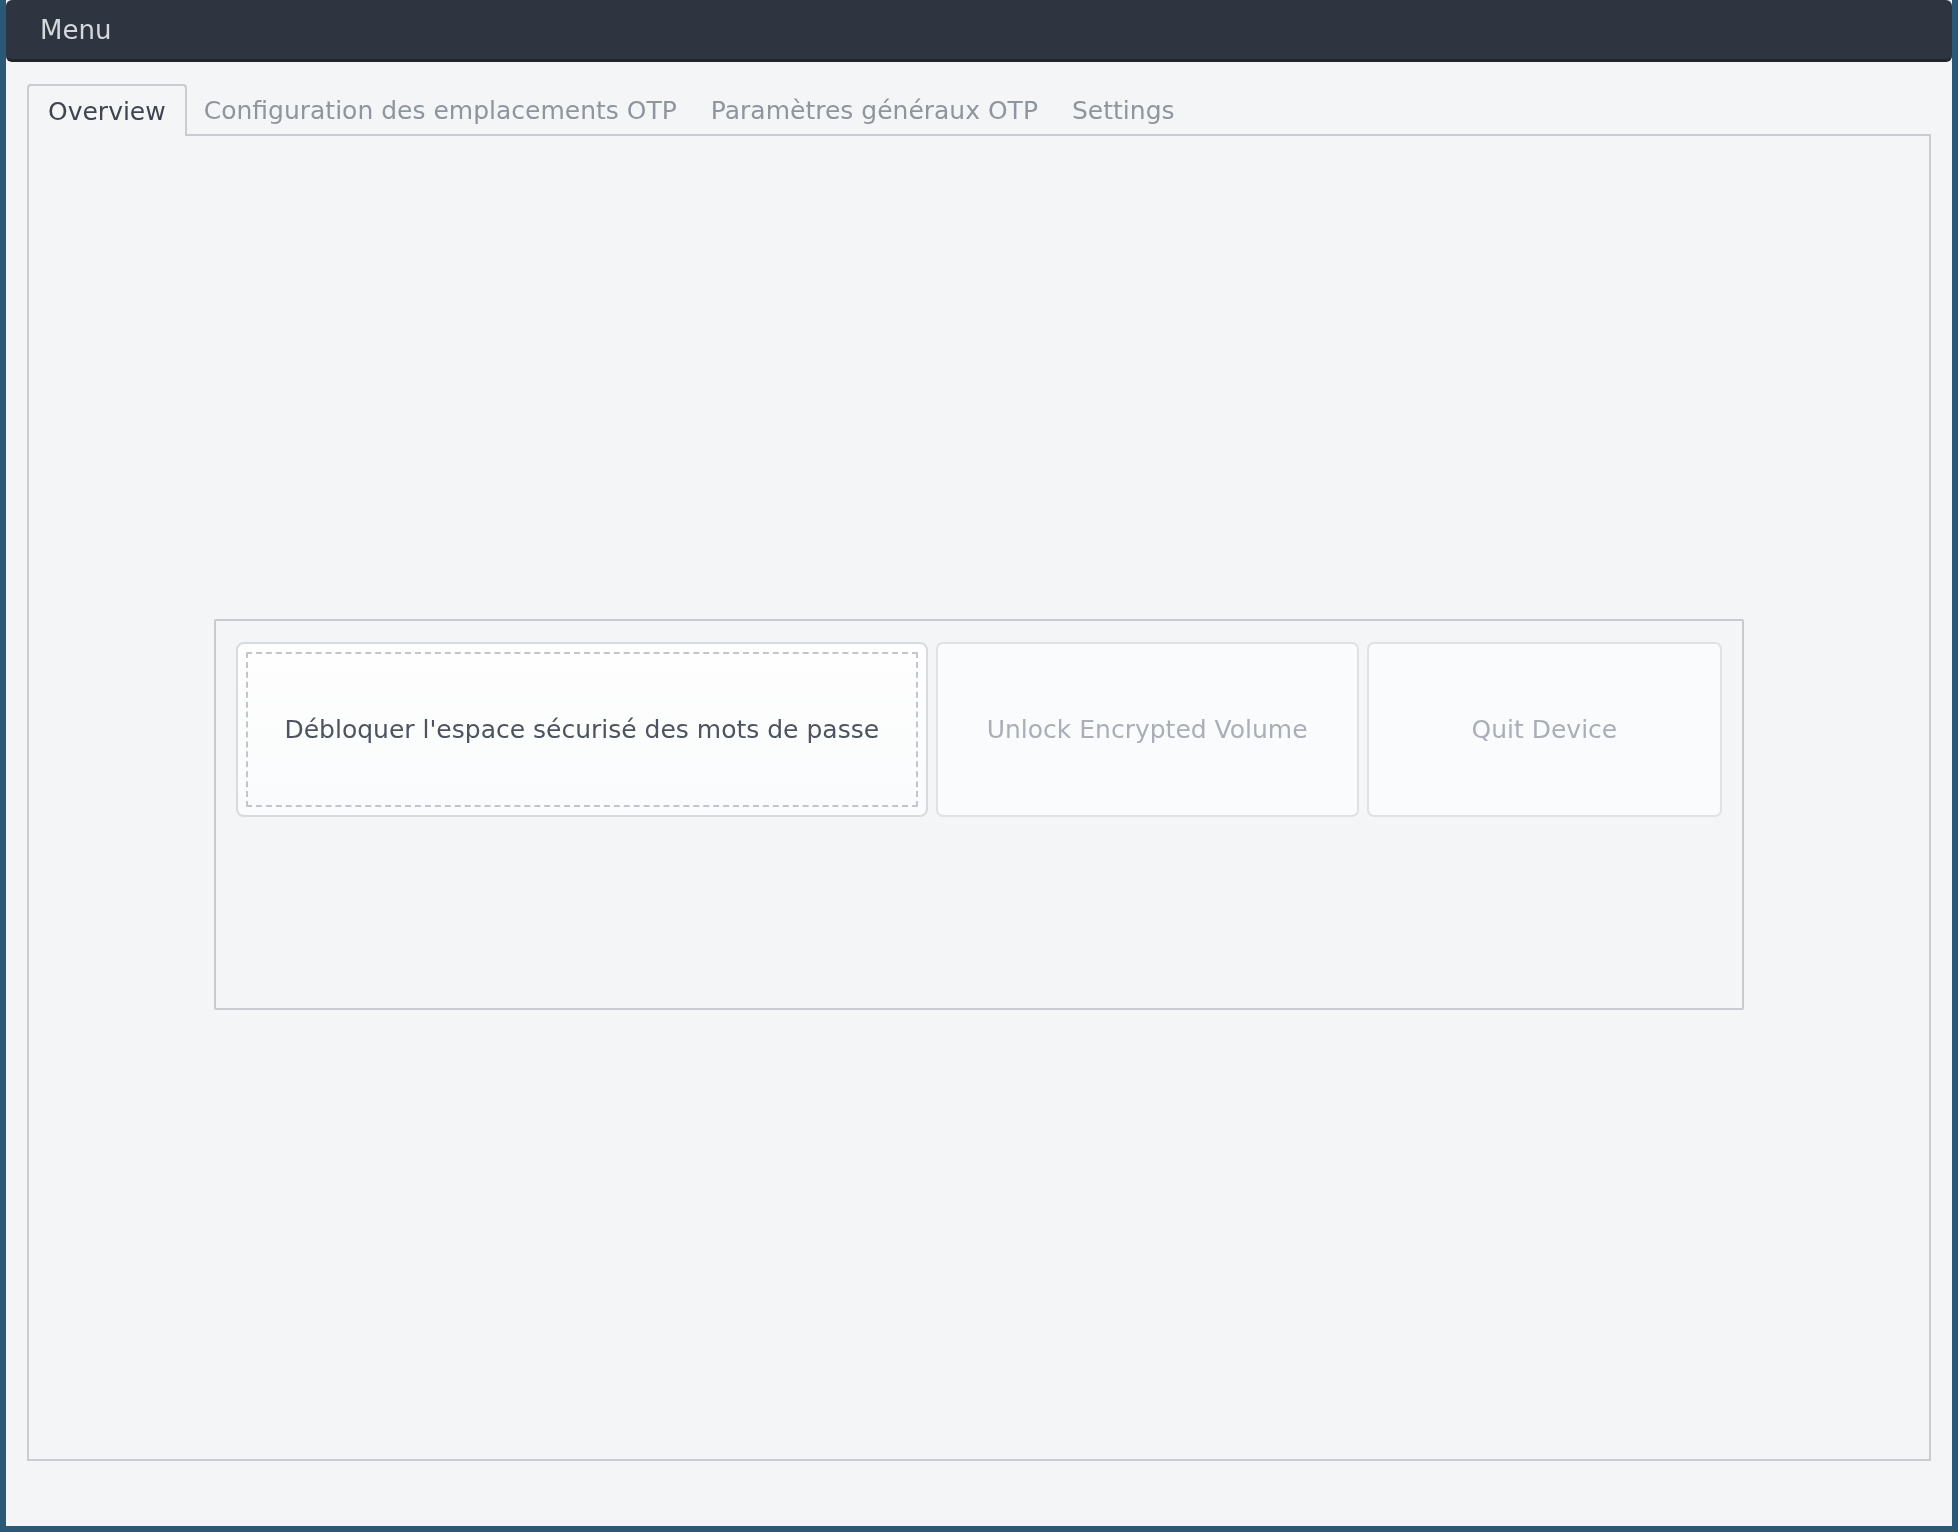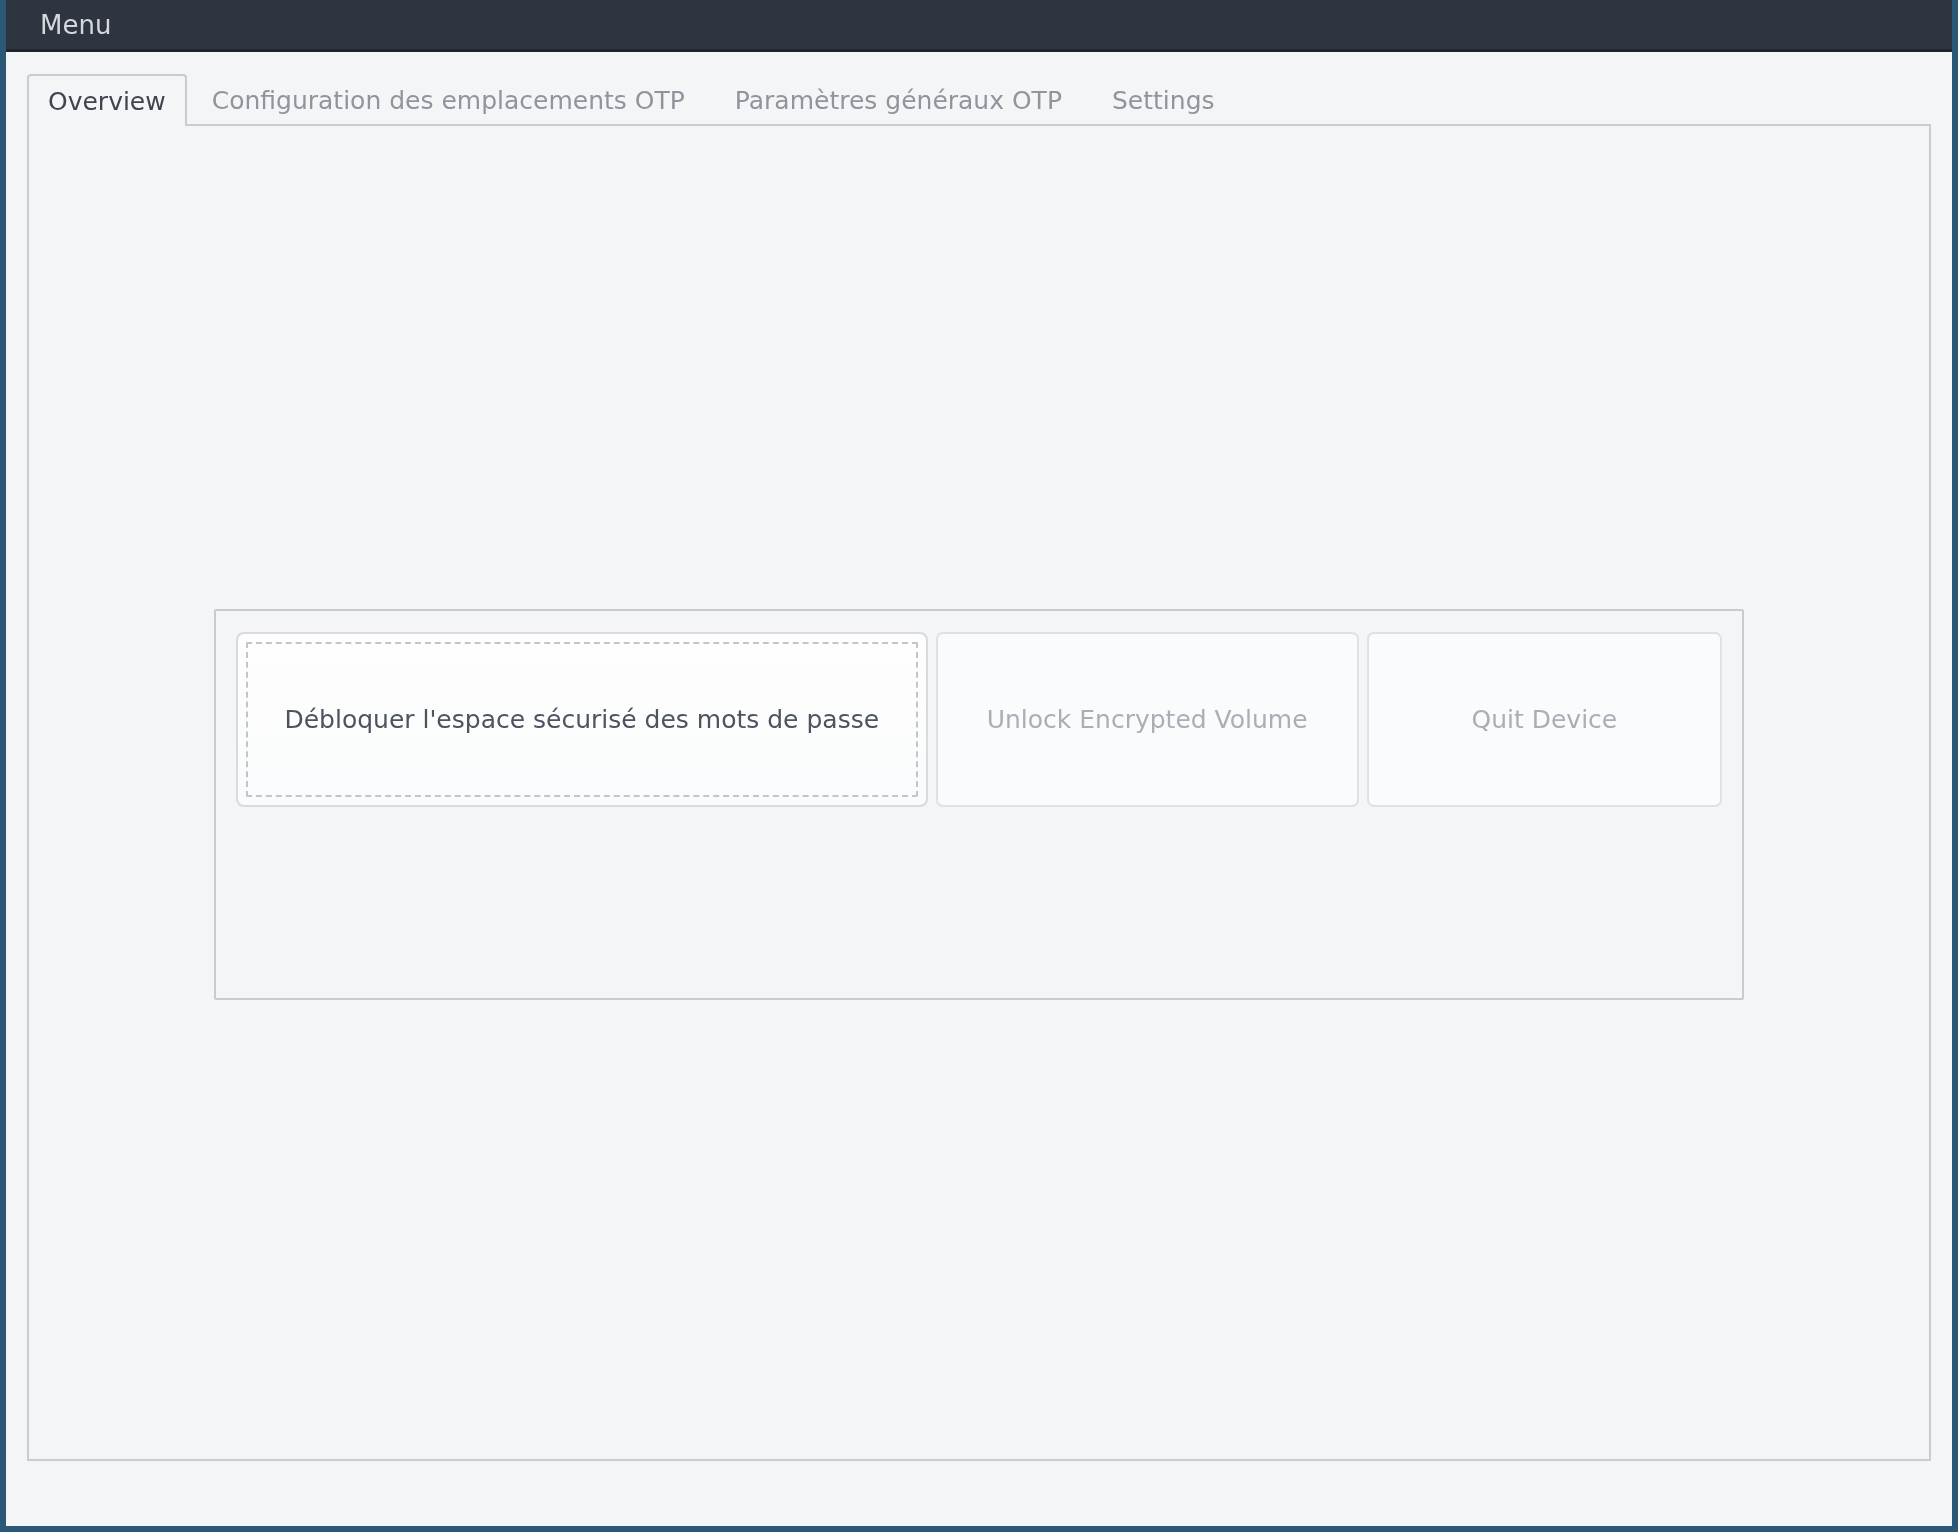--- a/index.html
+++ b/index.html
@@ -10,25 +10,26 @@
   }
   .window {
     width: 1958px; height: 1532px;
     border-left: 6px solid #2c5878;
     border-right: 6px solid #2c5878;
     border-bottom: 6px solid #2c5878;
     background: #f4f5f7;
     display: flex; flex-direction: column;
   }
   .menubar {
-    height: 52px; flex: none;
+    height: 62px; flex: none;
     background: #2f3540;
     border-bottom: 3px solid #20242b;
     display: flex; align-items: center;
     padding: 0 24px;
+    border-radius: 6px;
   }
   .menu-item {
     color: #d5d8dc;
     font-size: 26px;
     line-height: 1;
     padding: 6px 10px;
     cursor: default;
   }
   .content {
     flex: 1;
@@ -42,21 +43,21 @@
     height: 52px;
     flex: none;
     position: relative;
     z-index: 2;
     align-items: stretch;
   }
   .tab {
     display: flex; align-items: center;
     font-size: 25px;
     color: #8f959d;
-    padding: 0 25px;
+    padding: 0 17px;
     white-space: nowrap;
     cursor: default;
   }
   .tab.selected {
     background: #f4f5f7;
     border: 2px solid #c9ccd1;
     border-bottom: none;
     border-radius: 4px 4px 0 0;
     color: #3f4450;
     padding: 13px 19px;

